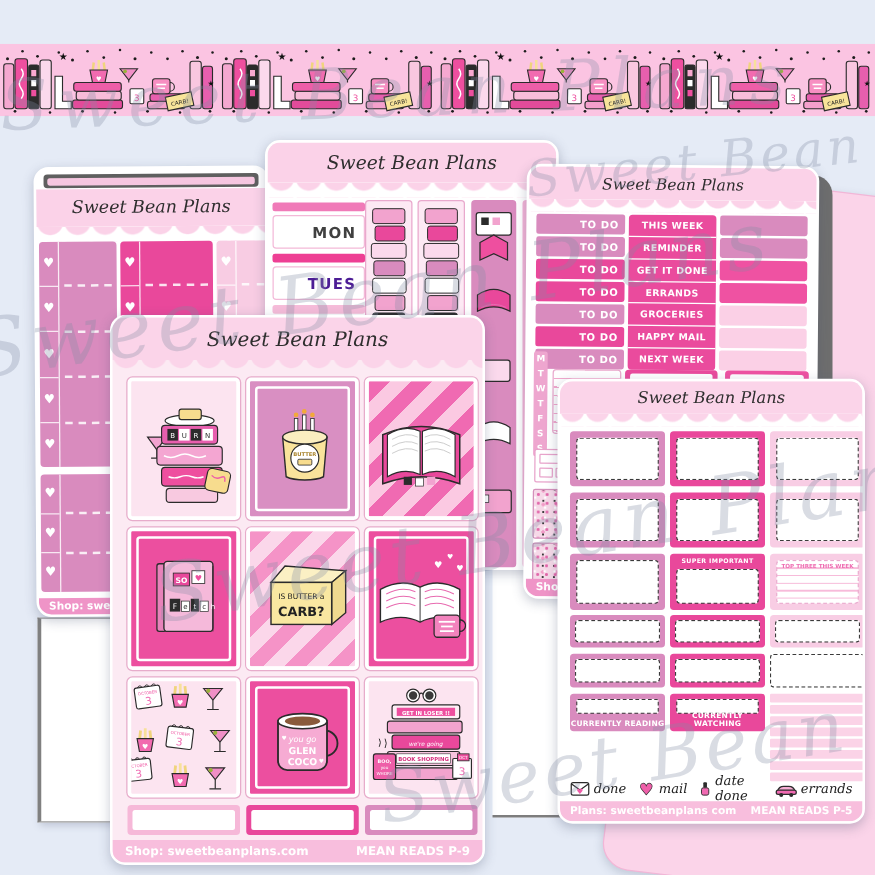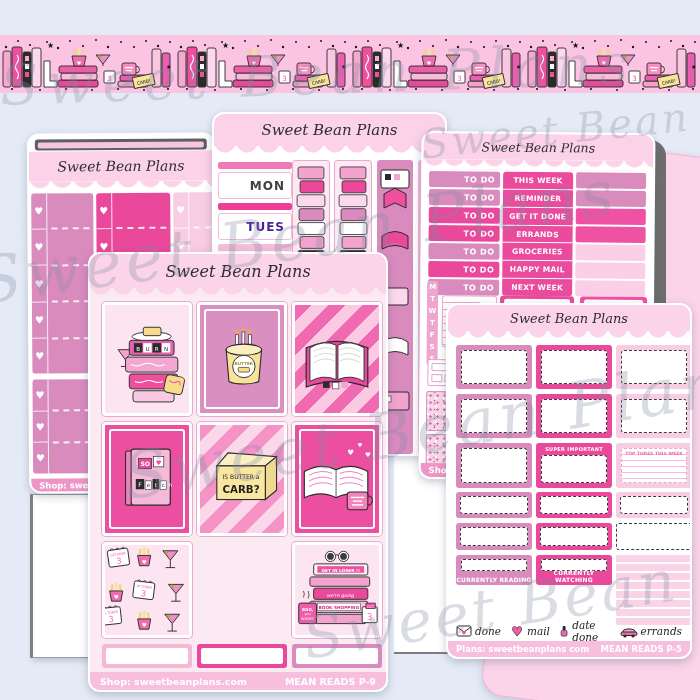--- a/index.html
+++ b/index.html
@@ -638,20 +638,34 @@
         <use href="#pat-fr" transform="translate(34,2)"></use>
         <use href="#pat-mt" transform="translate(62,6)"></use>
         <use href="#pat-fr" transform="translate(4,40)"></use>
         <use href="#pat-cal" transform="translate(32,36) rotate(7)"></use>
         <use href="#pat-mt" transform="translate(68,42)"></use>
         <use href="#pat-cal" transform="translate(-6,66) rotate(-6)"></use>
         <use href="#pat-fr" transform="translate(34,70)"></use>
         <use href="#pat-mt" transform="translate(64,74)"></use>
       </svg>
     </div>
+    <div class="fb short bg-hot" style="left:107px;top:288px;">
+      <div class="frame"></div>
+      <svg viewBox="0 0 90 96">
+        <path d="M64 42 a10 10 0 0 1 0 22" fill="none" stroke="#2b2b2b" stroke-width="1.6"></path>
+        <path d="M24 34 h42 v34 a8 8 0 0 1 -8 8 h-26 a8 8 0 0 1 -8 -8 z" fill="#f6abd3" stroke="#2b2b2b" stroke-width="1.6"></path>
+        <ellipse cx="45" cy="34" rx="21" ry="6.5" fill="#fff" stroke="#2b2b2b" stroke-width="1.4"></ellipse>
+        <ellipse cx="45" cy="34" rx="15" ry="4" fill="#8a5a3b"></ellipse>
+        <text x="45" y="52" font-size="7" text-anchor="middle" fill="#fff" font-style="italic" font-family="DejaVu Serif, serif">you go</text>
+        <text x="45" y="62" font-size="8" text-anchor="middle" fill="#fff" font-weight="bold">GLEN</text>
+        <text x="45" y="72" font-size="8" text-anchor="middle" fill="#fff" font-weight="bold">COCO</text>
+        <text x="27" y="50" font-size="5" fill="#fff">♥</text>
+        <text x="59" y="70" font-size="5" fill="#fff">♥</text>
+      </svg>
+    </div>
     <div class="fb short bg-light2" style="left:202px;top:288px;">
       <svg viewBox="0 0 90 96">
         <g stroke="#2b2b2b" stroke-width="1" fill="#fff">
           <circle cx="38" cy="12" r="5.5"></circle>
             <circle cx="52" cy="12" r="5.5"></circle>
         </g>
         <circle cx="38" cy="12" r="3.6" fill="#3a3a3a"></circle>
           <circle cx="52" cy="12" r="3.6" fill="#3a3a3a"></circle>
         <path d="M43.5 11 q1.5 -2 3 0" stroke="#2b2b2b" fill="none" stroke-width="1"></path>
         <g stroke="#2b2b2b" stroke-width="1">

